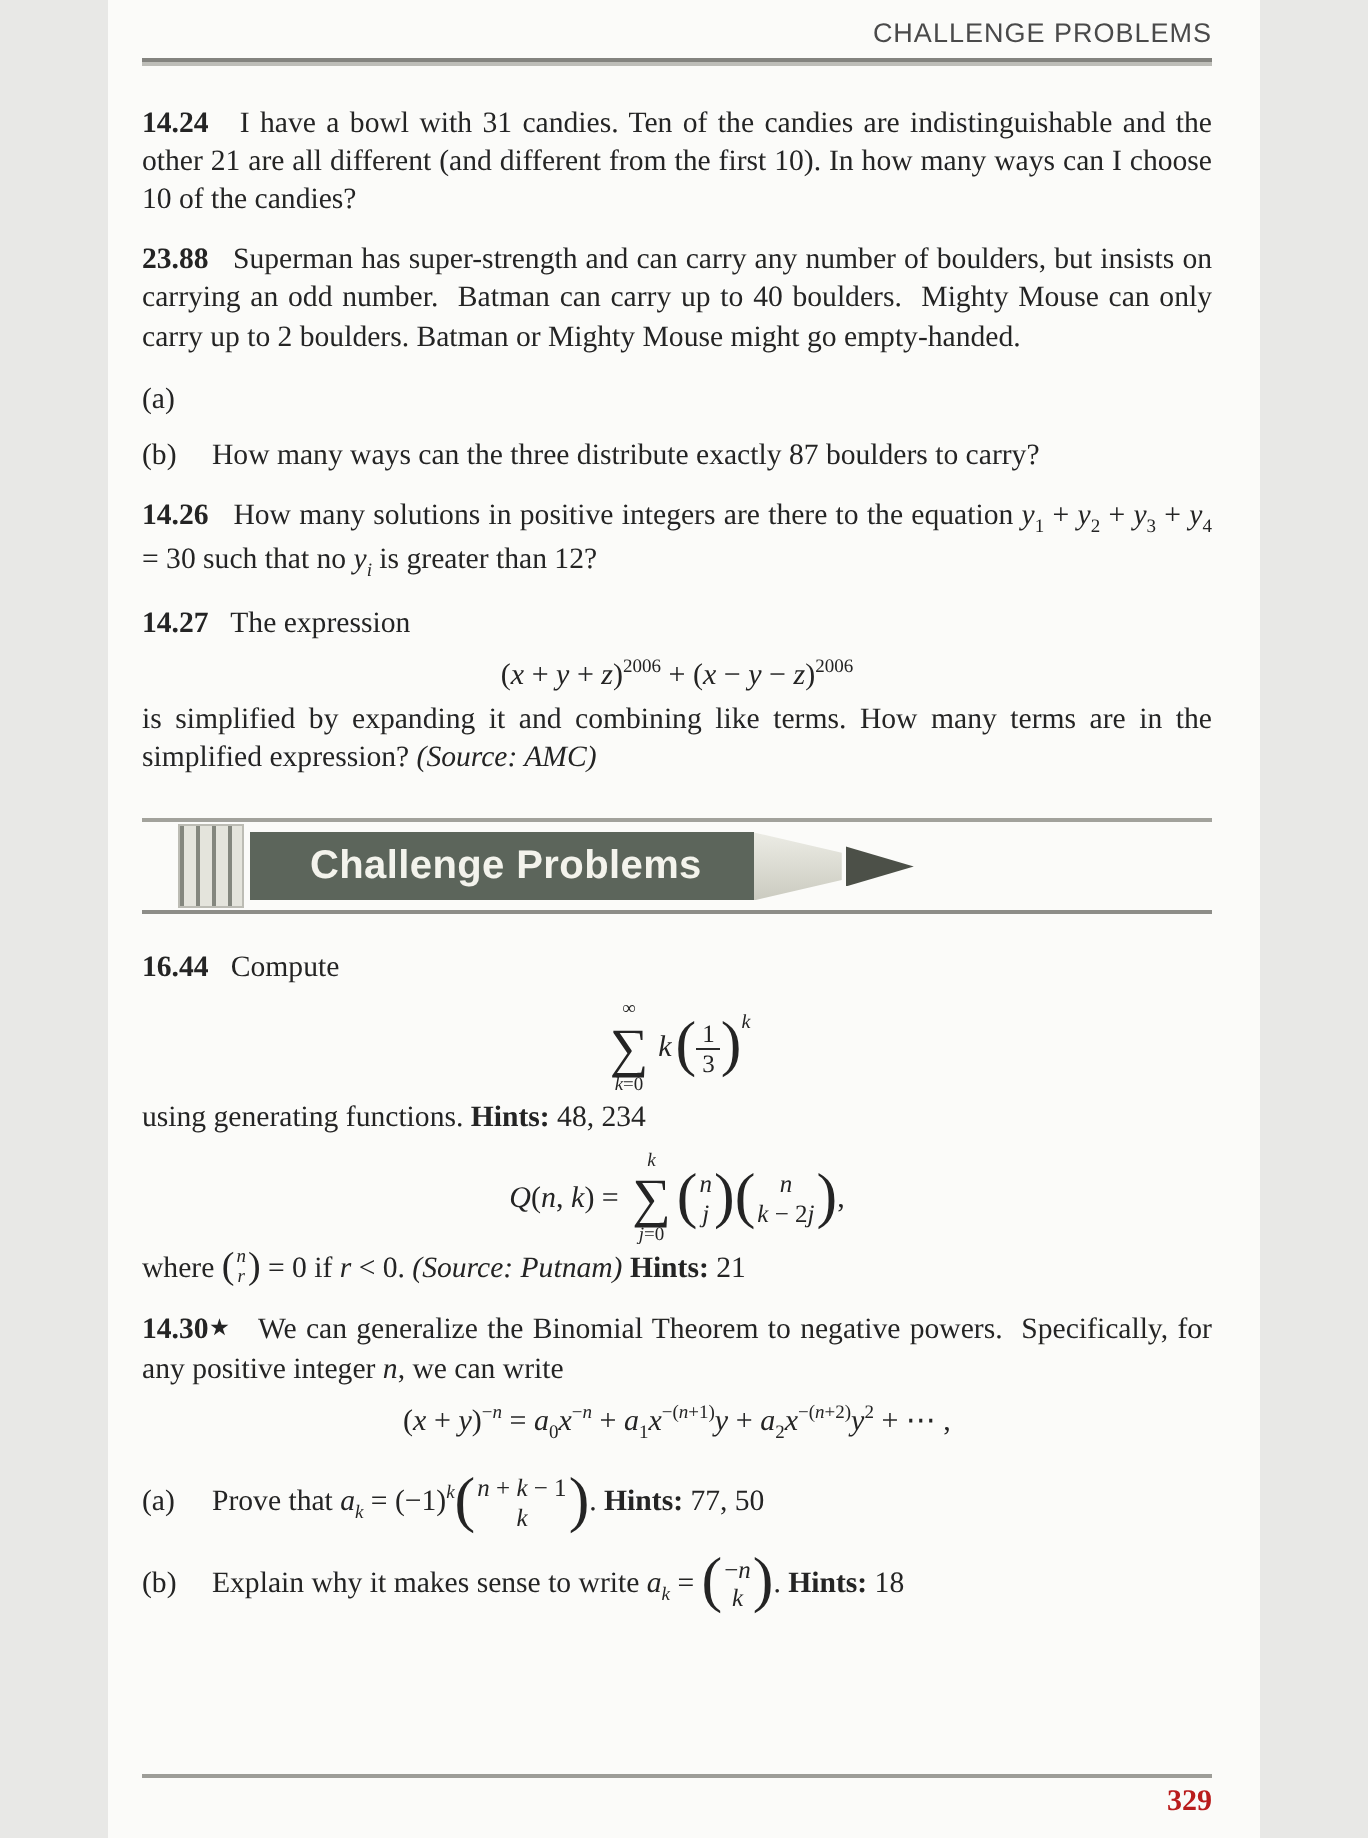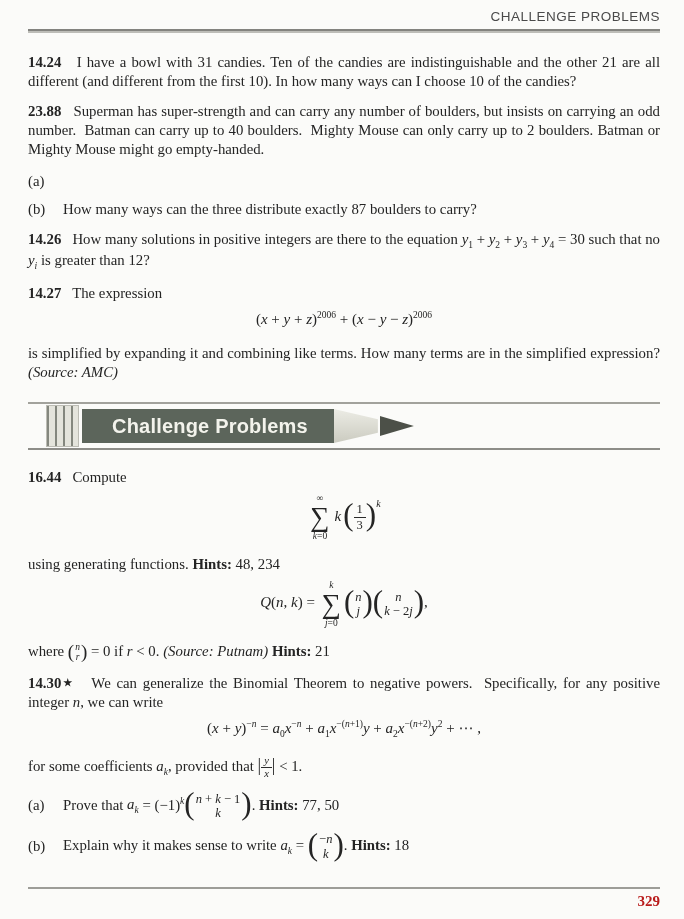--- a/index.html
+++ b/index.html
@@ -1,34 +1,34 @@
 <!DOCTYPE html>
 <html><head>
 <meta charset="utf-8">
 <style>
   html,body { margin:0; padding:0; background:#e8e8e6; }
   .page {
-    width:684px; height:919px; box-sizing:border-box;
-    margin:0 auto; padding:0 24px 0 28px;
+    width:576px; height:919px; box-sizing:border-box;
+    margin:0 auto; padding:0 24px 0 17px;
     background:#fbfbf9; color:#242424;
     font-family:"Liberation Serif", serif;
     font-size:14.8px; line-height:1.3;
     display:flex; flex-direction:column; overflow:hidden;
   }
   
   .header { margin-top:8px; }
   .header-title {
     text-align:right; font-family:"Liberation Sans", sans-serif;
     font-size:13.5px; color:#4a4a4a; letter-spacing:0.5px;
   }
   .header-rule { margin-top:3px; height:2px; background:#83837f; border-bottom:2px solid #bdbdb8; }
   
   .para { margin:11px 0 0; text-align:justify; }
   .para.first { margin-top:20px; }
-  .para.cont { margin-top:12px; }
+  .para.cont { margin-top:0; }
   .para b, .li b { font-weight:bold; }
   sup { font-size:9.5px; }
   sub { font-size:9.5px; }
   
   .li { display:flex; margin-top:12px; text-align:justify; }
   .li + .li { margin-top:9px; }
   .li-lbl { width:35px; flex:none; }
   .li.tall { align-items:center; margin-top:12px; }
   
   .dmath { text-align:center; margin:6px 0 2px; font-size:15px; }
@@ -131,24 +131,20 @@
         <span><i>n</i></span>
         <span><i>k</i> − 2<i>j</i></span>
       </span><span class="bp">)</span>,</div>
   <p class="para cont">where <span class="bp bp-sm">(</span><span class="stk stk-sm">
         <span><i>n</i></span>
         <span><i>r</i></span>
       </span><span class="bp bp-sm">)</span> = 0 if <i>r</i> &lt; 0. <i>(Source: Putnam)</i> <b>Hints:</b> 21</p>
 
   <p class="para"><b>14.30<span class="star">★</span></b>&nbsp;&nbsp; We can generalize the Binomial Theorem to negative powers.&nbsp; Specifically, for any positive integer <i>n</i>, we can write</p>
   <div class="dmath">(<i>x</i> + <i>y</i>)<sup>−<i>n</i></sup> = <i>a</i><sub>0</sub><i>x</i><sup>−<i>n</i></sup> + <i>a</i><sub>1</sub><i>x</i><sup>−(<i>n</i>+1)</sup><i>y</i> + <i>a</i><sub>2</sub><i>x</i><sup>−(<i>n</i>+2)</sup><i>y</i><sup>2</sup> + ⋯ ,</div>
-  <p class="para cont">for some coefficients <i>a<sub>k</sub></i>, provided that <span class="abs">|</span><span class="frac frac-sm">
-        <span class="num"><i>y</i></span>
-        <span class="den"><i>x</i></span>
-      </span><span class="abs">|</span> &lt; 1.</p>
 
   <div class="li tall">
     <span class="li-lbl">(a)</span>
     <span class="li-txt">Prove that <i>a<sub>k</sub></i> = (−1)<sup><i>k</i></sup><span class="bp">(</span><span class="stk">
           <span><i>n</i> + <i>k</i> − 1</span>
           <span><i>k</i></span>
         </span><span class="bp">)</span>. <b>Hints:</b> 77, 50</span>
   </div>
   <div class="li tall">
     <span class="li-lbl">(b)</span>

